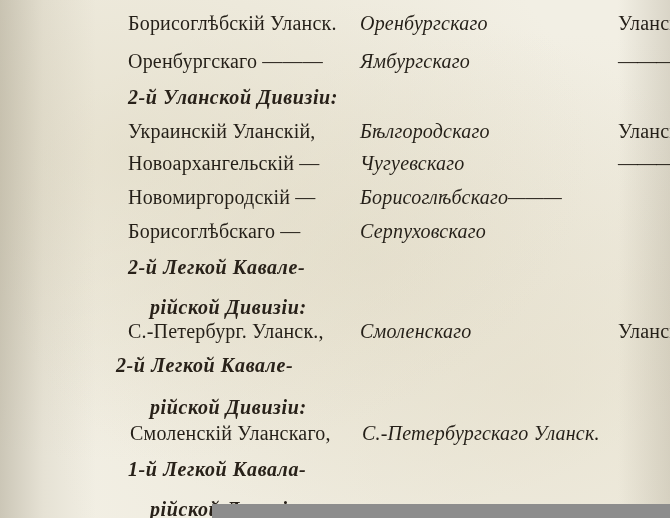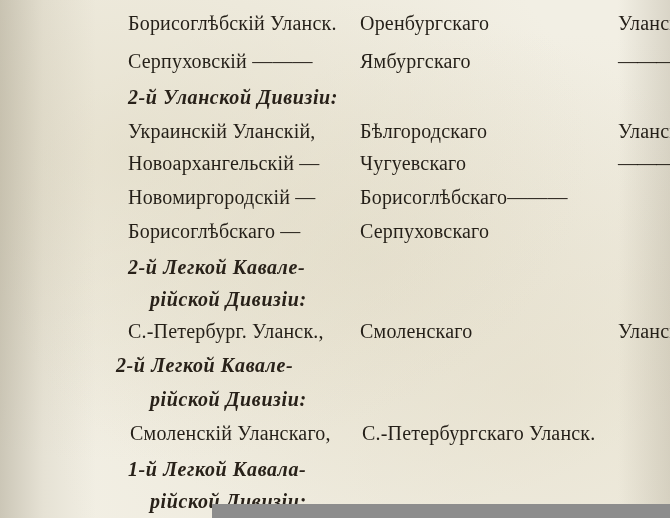--- a/index.html
+++ b/index.html
@@ -67,36 +67,38 @@
   }
   .row .c1 {
     position: absolute;
     left: 0;
     top: 0;
   }
   .row .c2 {
     position: absolute;
     left: 232px;
     top: 0;
+    font-style: italic;
   }
   .row .c3 {
     position: absolute;
     left: 490px;
     top: 0;
   }
   
   .hdr {
     font-style: italic;
     font-size: 20px;
     font-weight: bold;
     letter-spacing: 0.6px;
     color: #282119;
   }
   .hdr.indent {
     padding-left: 22px;
+    margin-top: 8px;
   }
   .dash {
     letter-spacing: -1px;
   }
 </style>
 </head>
 <body>
 
 <div class="page">
   <div class="left-shadow"></div>
@@ -104,21 +106,21 @@
 
   <div class="content">
 
     <div class="line row" style="left:128px; top:12px;">
       <span class="c1">Борисоглѣбскiй Уланск.</span>
       <span class="c2">Оренбургскаго</span>
       <span class="c3">Уланскаго.</span>
     </div>
 
     <div class="line row" style="left:128px; top:50px;">
-      <span class="c1">Серпуховскiй ———</span>
+      <span class="c1">Оренбургскаго ———</span>
       <span class="c2">Ямбургскаго</span>
       <span class="c3 dash">———</span>
     </div>
 
     <div class="line hdr" style="left:128px; top:86px;">2-й Уланской Дивизiи:</div>
 
     <div class="line row" style="left:128px; top:120px;">
       <span class="c1">Украинскiй Уланскiй,</span>
       <span class="c2">Бѣлгородскаго</span>
       <span class="c3">Уланскаго.</span>

